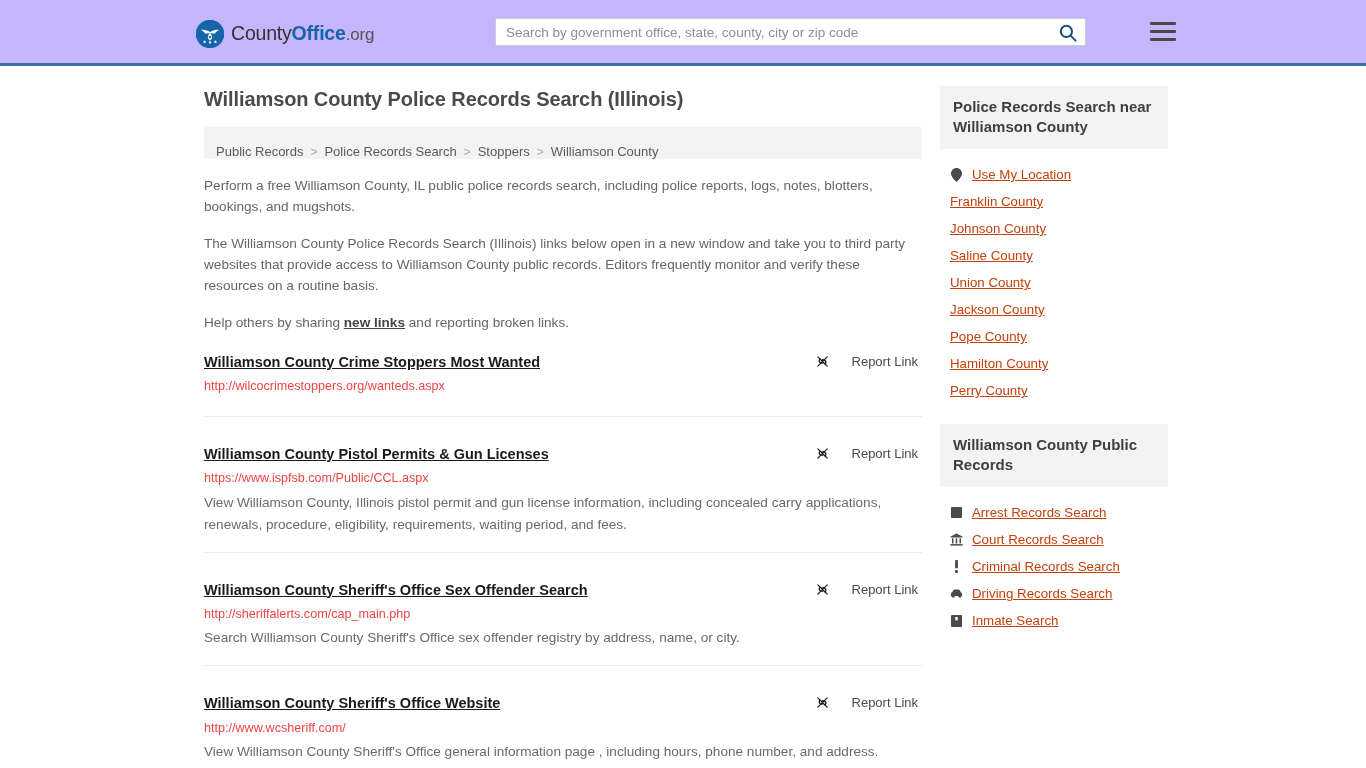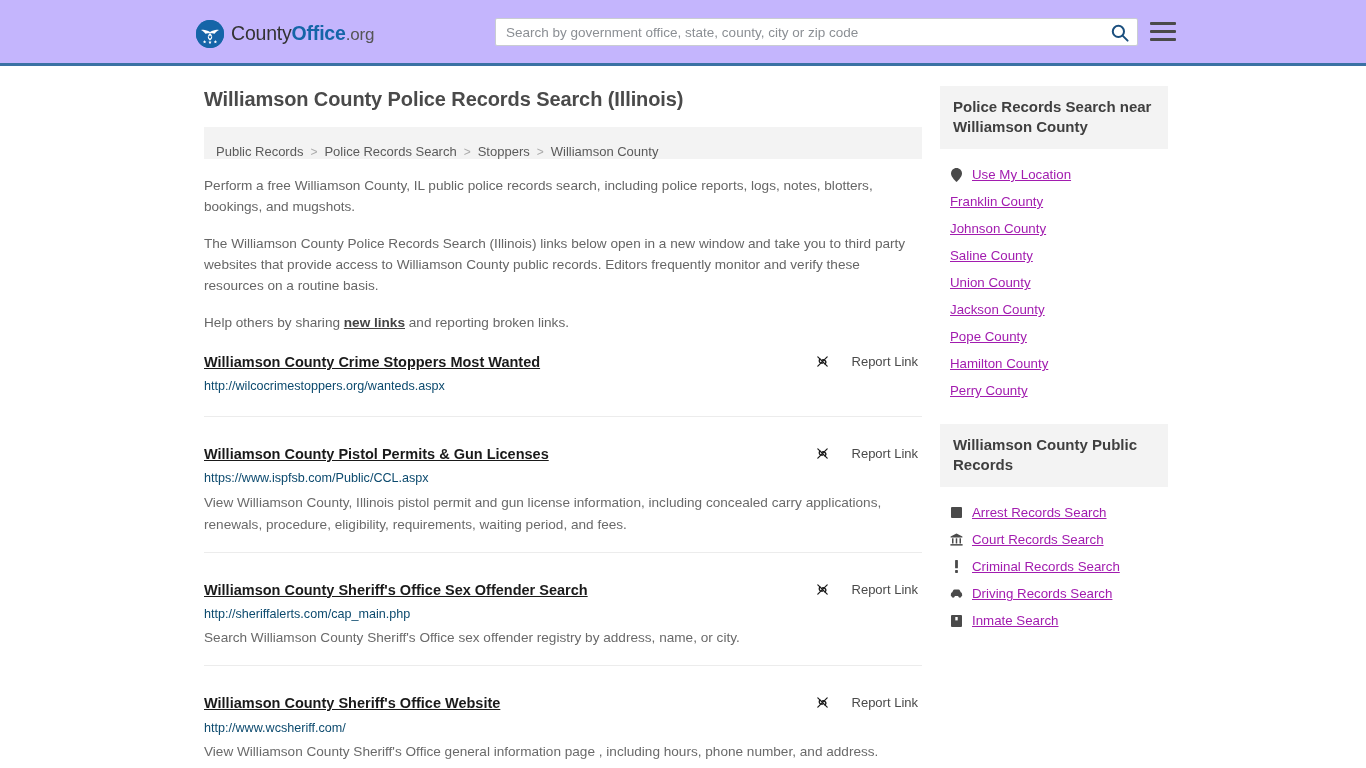--- a/index.html
+++ b/index.html
@@ -55,21 +55,21 @@
     line-height: 1;
   }
   .brand-text .b-bold { color: #1565a8; font-weight: 700; }
   .brand-text .b-dark { color: #333333; }
   .brand-text .b-org { color: #555555; font-size: 17px; }
 
   .searchbar {
     position: absolute;
     left: 495px;
     top: 18px;
-    width: 643px;
+    width: 591px;
     height: 28px;
     background: #ffffff;
     border: 1px solid #c9cdd2;
     border-radius: 2px;
   }
   .searchbar input {
     position: absolute;
     left: 0; top: 0;
     width: 600px;
     height: 26px;
@@ -188,21 +188,21 @@
     font-size: 14.5px;
     font-weight: 700;
     color: #1a1a1a;
     text-decoration: underline;
     margin: 0 0 7px 0;
     line-height: 1.2;
   }
   .result-url {
     display: block;
     font-size: 12.6px;
-    color: #0c4a6e;
+    color: #ef4444;
     text-decoration: none;
     margin-bottom: 5px;
     line-height: 1.3;
   }
   .result-desc {
     font-size: 13.6px;
     color: #6a6a6a;
     line-height: 22px;
     margin: 0;
     max-width: 700px;
@@ -234,21 +234,21 @@
   .side-links { padding: 12px 0 6px 0; }
   .side-link-row {
     display: flex;
     align-items: center;
     gap: 9px;
     padding: 6px 0 6px 10px;
     min-height: 24px;
   }
   .side-link-row a {
     font-size: 13.3px;
-    color: #a21caf;
+    color: #c2410c;
     text-decoration: underline;
   }
   .side-link-row .s-icon {
     width: 13px;
     flex: 0 0 13px;
     line-height: 0;
     display: flex;
     justify-content: center;
     color: #4a4a4a;
   }

